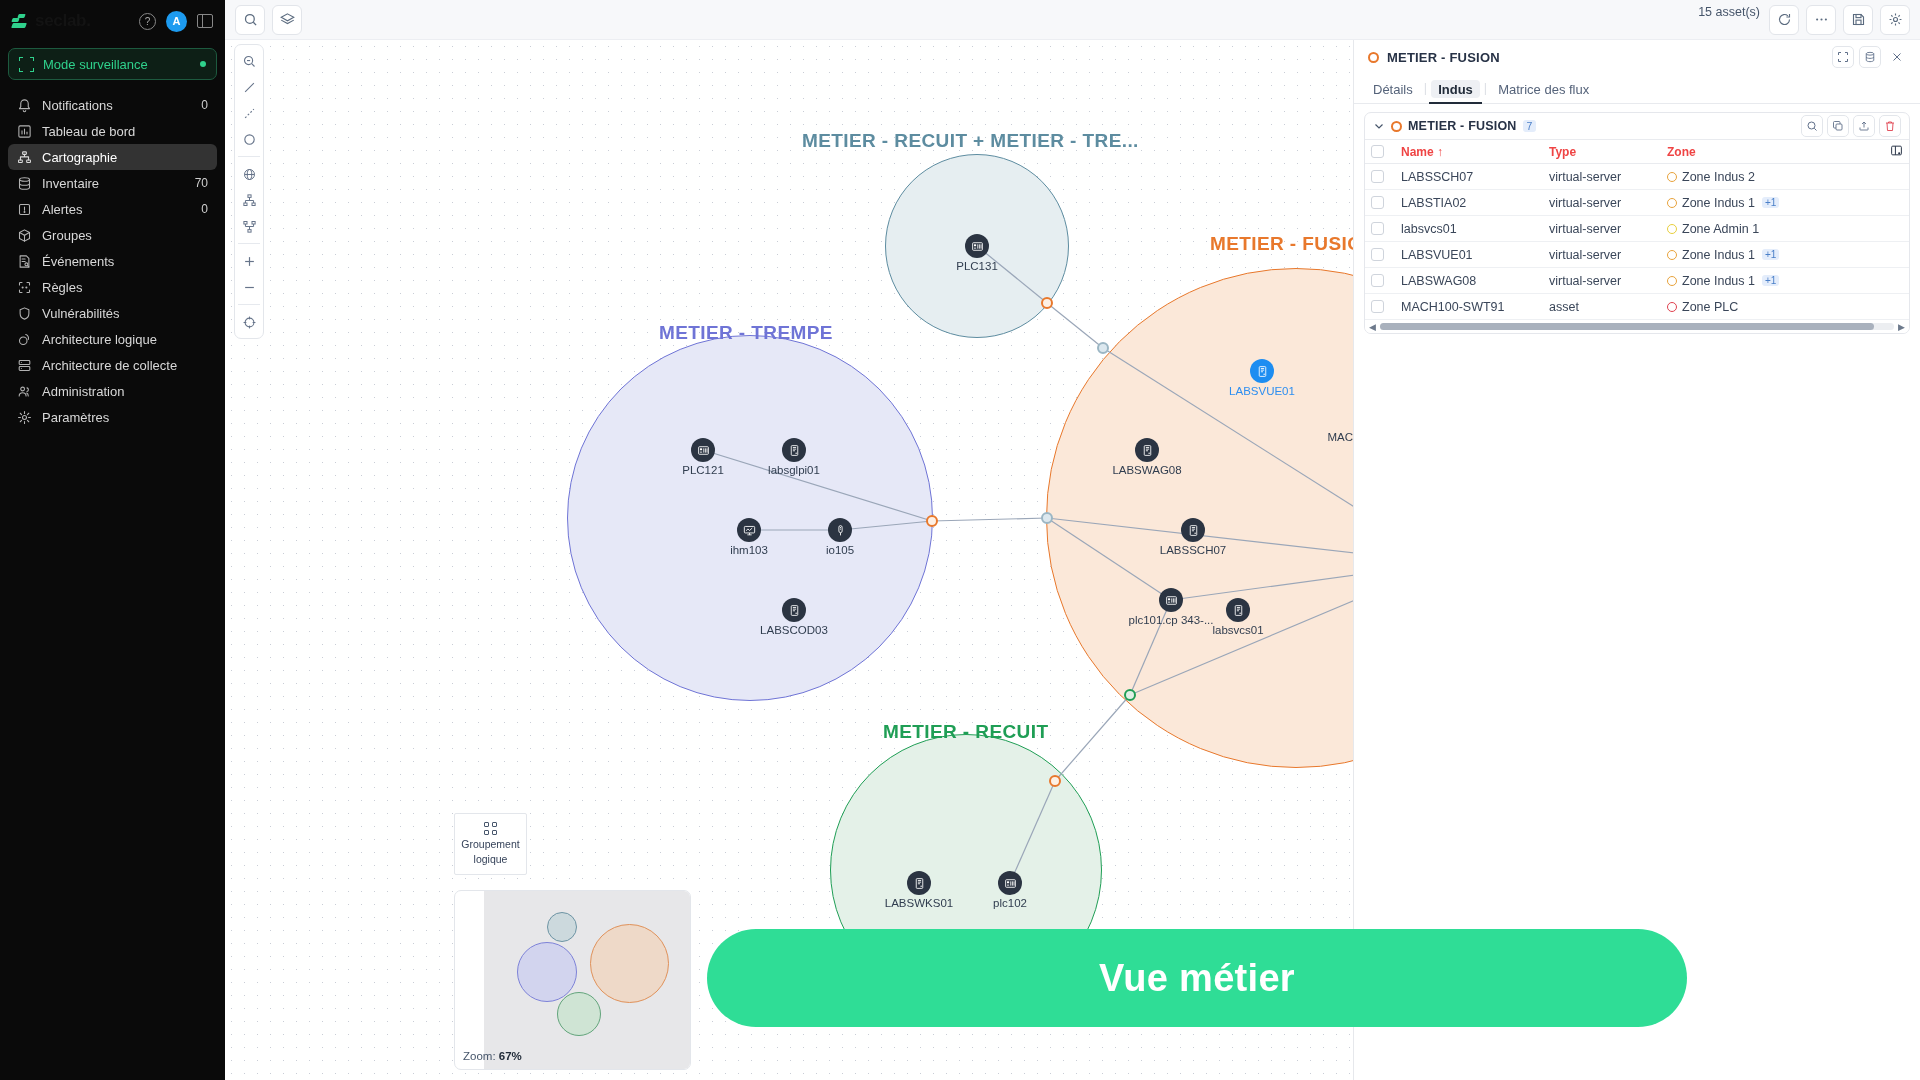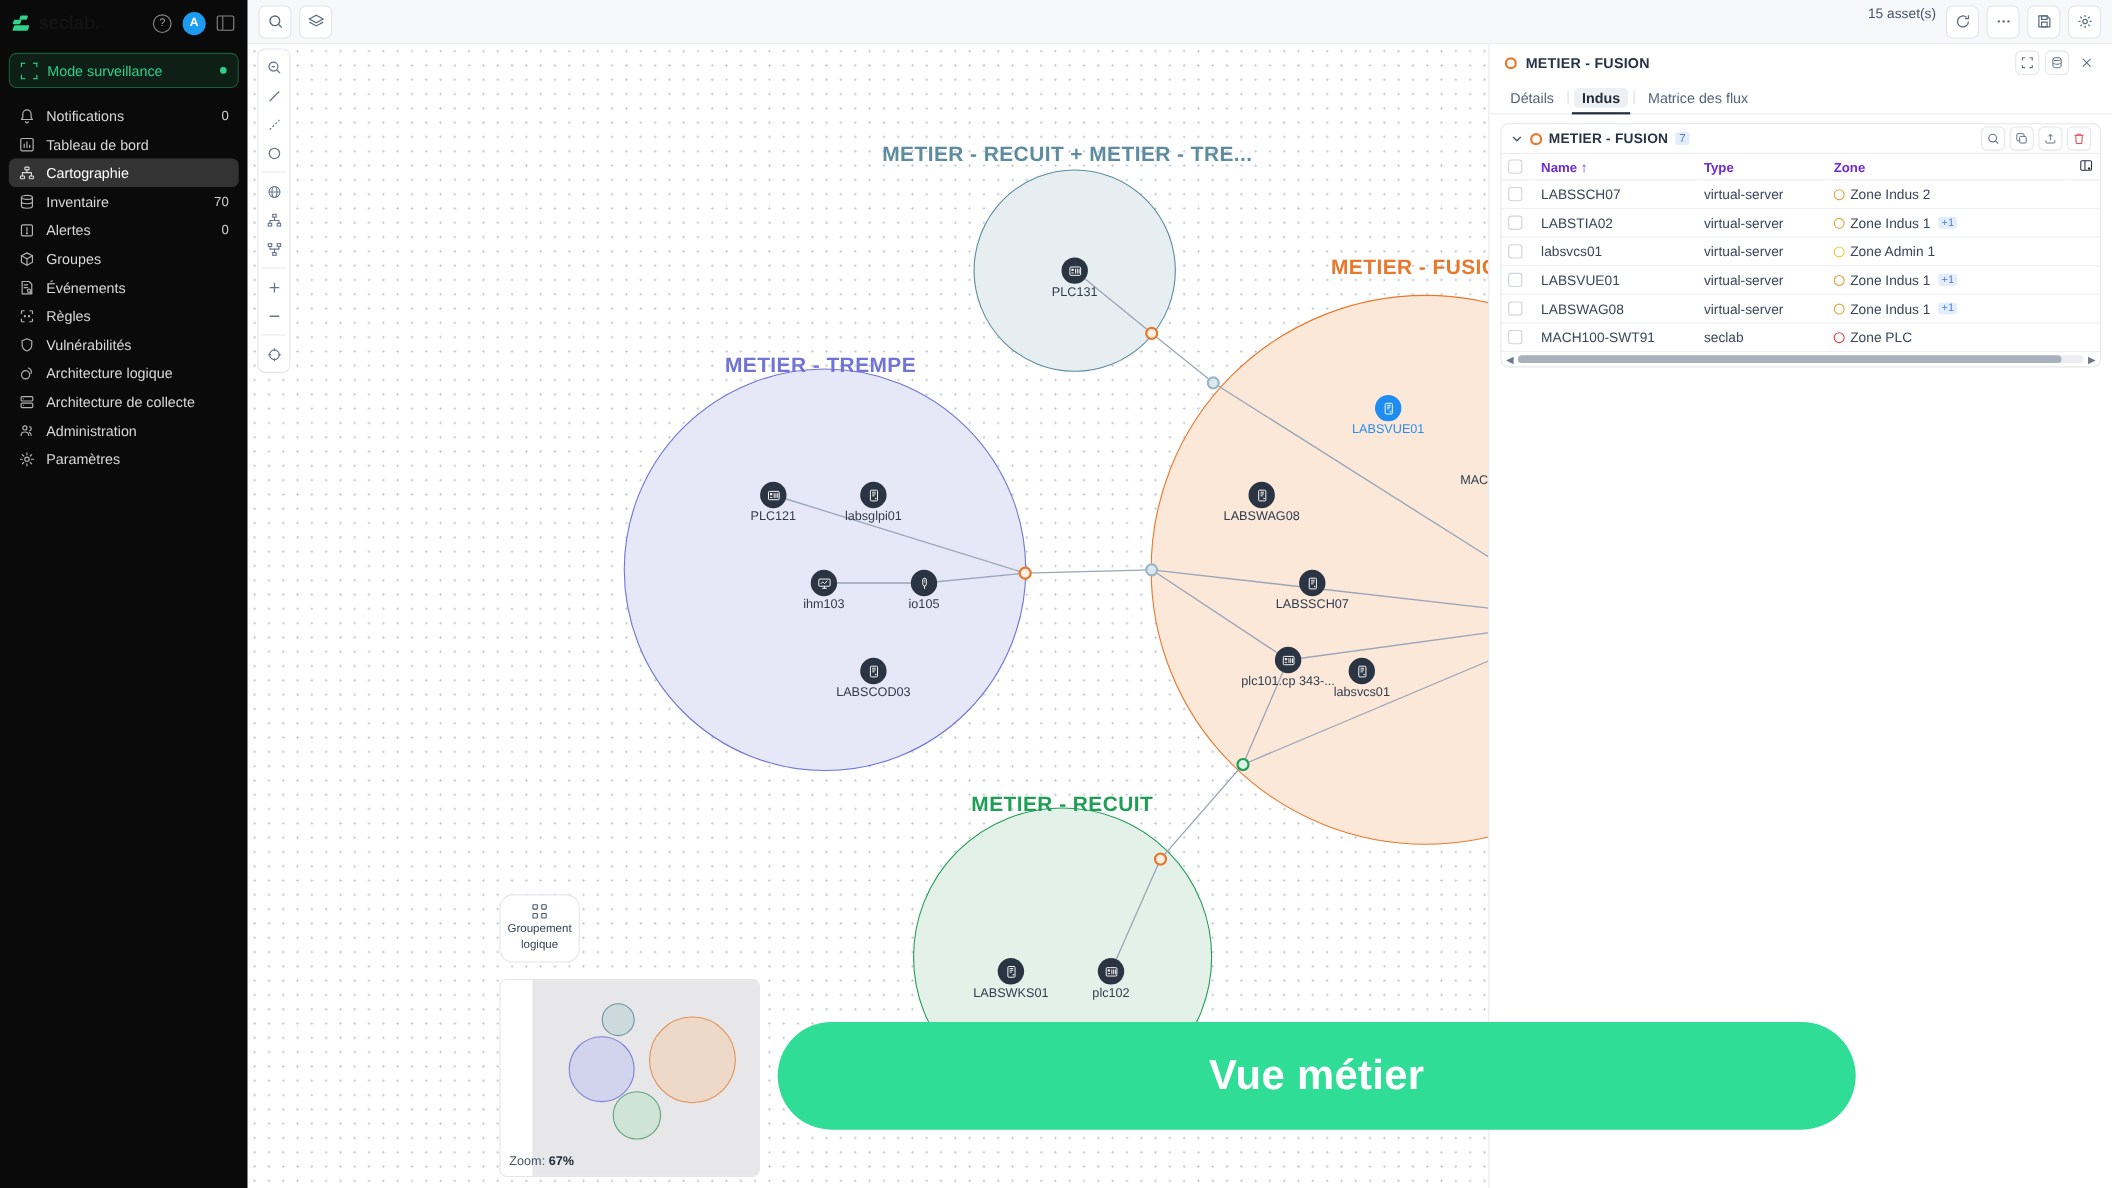--- a/index.html
+++ b/index.html
@@ -109,21 +109,21 @@
 
   .anchor { position:absolute; width:12px; height:12px; border-radius:50%; margin-left:-6px; margin-top:-6px; z-index:11; }
   .anchor.orange { background:#fdf0e4; border:2px solid #e8782c; }
   .anchor.blue   { background:#dce8ef; border:2px solid #9bb6c4; }
   .anchor.green  { background:#dff0e6; border:2px solid #1f9e55; }
 
   .edges { position:absolute; left:0; top:0; width:100%; height:100%; z-index:5; pointer-events:none; }
 
   .group-btn {
     position:absolute; left:229px; bottom:205px; width:73px; height:62px; background:#fff;
-    border:1px solid #e3e6eb; border-radius:12px; display:flex; flex-direction:column;
+    border:1px solid #e3e6eb; border-radius:2px; display:flex; flex-direction:column;
     align-items:center; justify-content:center; gap:3px; color:#36435a; font-size:10.5px;
     line-height:1.18; text-align:center; z-index:22; cursor:pointer;
   }
   .grid4 { display:grid; grid-template-columns:5px 5px; grid-gap:2.5px; }
   .grid4 i { width:5px; height:5px; border:1.2px solid #48566c; border-radius:1px; display:block; }
 
   .minimap {
     position:absolute; left:229px; bottom:10px; width:237px; height:180px;
     background:#fff; border:1px solid #e3e6eb; border-radius:7px; overflow:hidden; z-index:22;
   }
@@ -164,21 +164,21 @@
 
   .rp-body { padding:8px 10px 10px 10px; flex:1; overflow:hidden; }
   .tbl-card { border:1px solid #e5e7ec; border-radius:7px; overflow:hidden; background:#fff; }
   .tbl-head { height:26px; display:flex; align-items:center; padding:0 8px; gap:6px; }
   .chev { width:12px; height:12px; color:#46556a; display:flex; align-items:center; justify-content:center; }
   .tbl-head .name { font-size:12.5px; font-weight:700; color:#273246; letter-spacing:.2px; }
   .badge-count { background:#e4edfb; color:#4a7fc8; font-size:10.5px; border-radius:3px; padding:0px 4px; }
   .tbl-head-btns { margin-left:auto; display:flex; gap:4px; }
 
   table { width:100%; border-collapse:collapse; table-layout:fixed; }
-  thead th { height:24px; font-size:12px; font-weight:700; color:#6d28d9; text-align:left;
+  thead th { height:24px; font-size:12px; font-weight:700; color:#ef4444; text-align:left;
     border-top:1px solid #e9ebef; border-bottom:1px solid #e9ebef; padding:0 6px; }
   tbody td { height:26px; font-size:12.5px; color:#3a4659; border-bottom:1px solid #eef0f3; padding:0 6px;
     white-space:nowrap; overflow:hidden; text-overflow:ellipsis; }
   .cb { width:13px; height:13px; border:1px solid #cfd4dc; border-radius:3px; display:block; }
   .col-cb { width:30px; }
   .col-name { width:148px; }
   .col-type { width:118px; }
   .zone-cell { display:flex; align-items:center; gap:5px; }
   .zring { width:10px; height:10px; border-radius:50%; border:1.7px solid #e8a33c; flex:0 0 10px; }
   .zring.yellow { border-color:#e8cf3c; }
@@ -891,21 +891,21 @@
                       <span>Zone Indus 1</span>
                       <span class="plus1">+1</span>
                     </span>
                   </td>
                 </tr>
                 <tr>
                   <td class="col-cb">
                     <span class="cb"></span>
                   </td>
                   <td class="col-name">MACH100-SWT91</td>
-                  <td class="col-type">seclab</td>
+                  <td class="col-type">asset</td>
                   <td colspan="2">
                     <span class="zone-cell">
                       <span class="zring red"></span>
                       <span>Zone PLC</span>
                     </span>
                   </td>
                 </tr>
               </tbody>
           </table>
 

